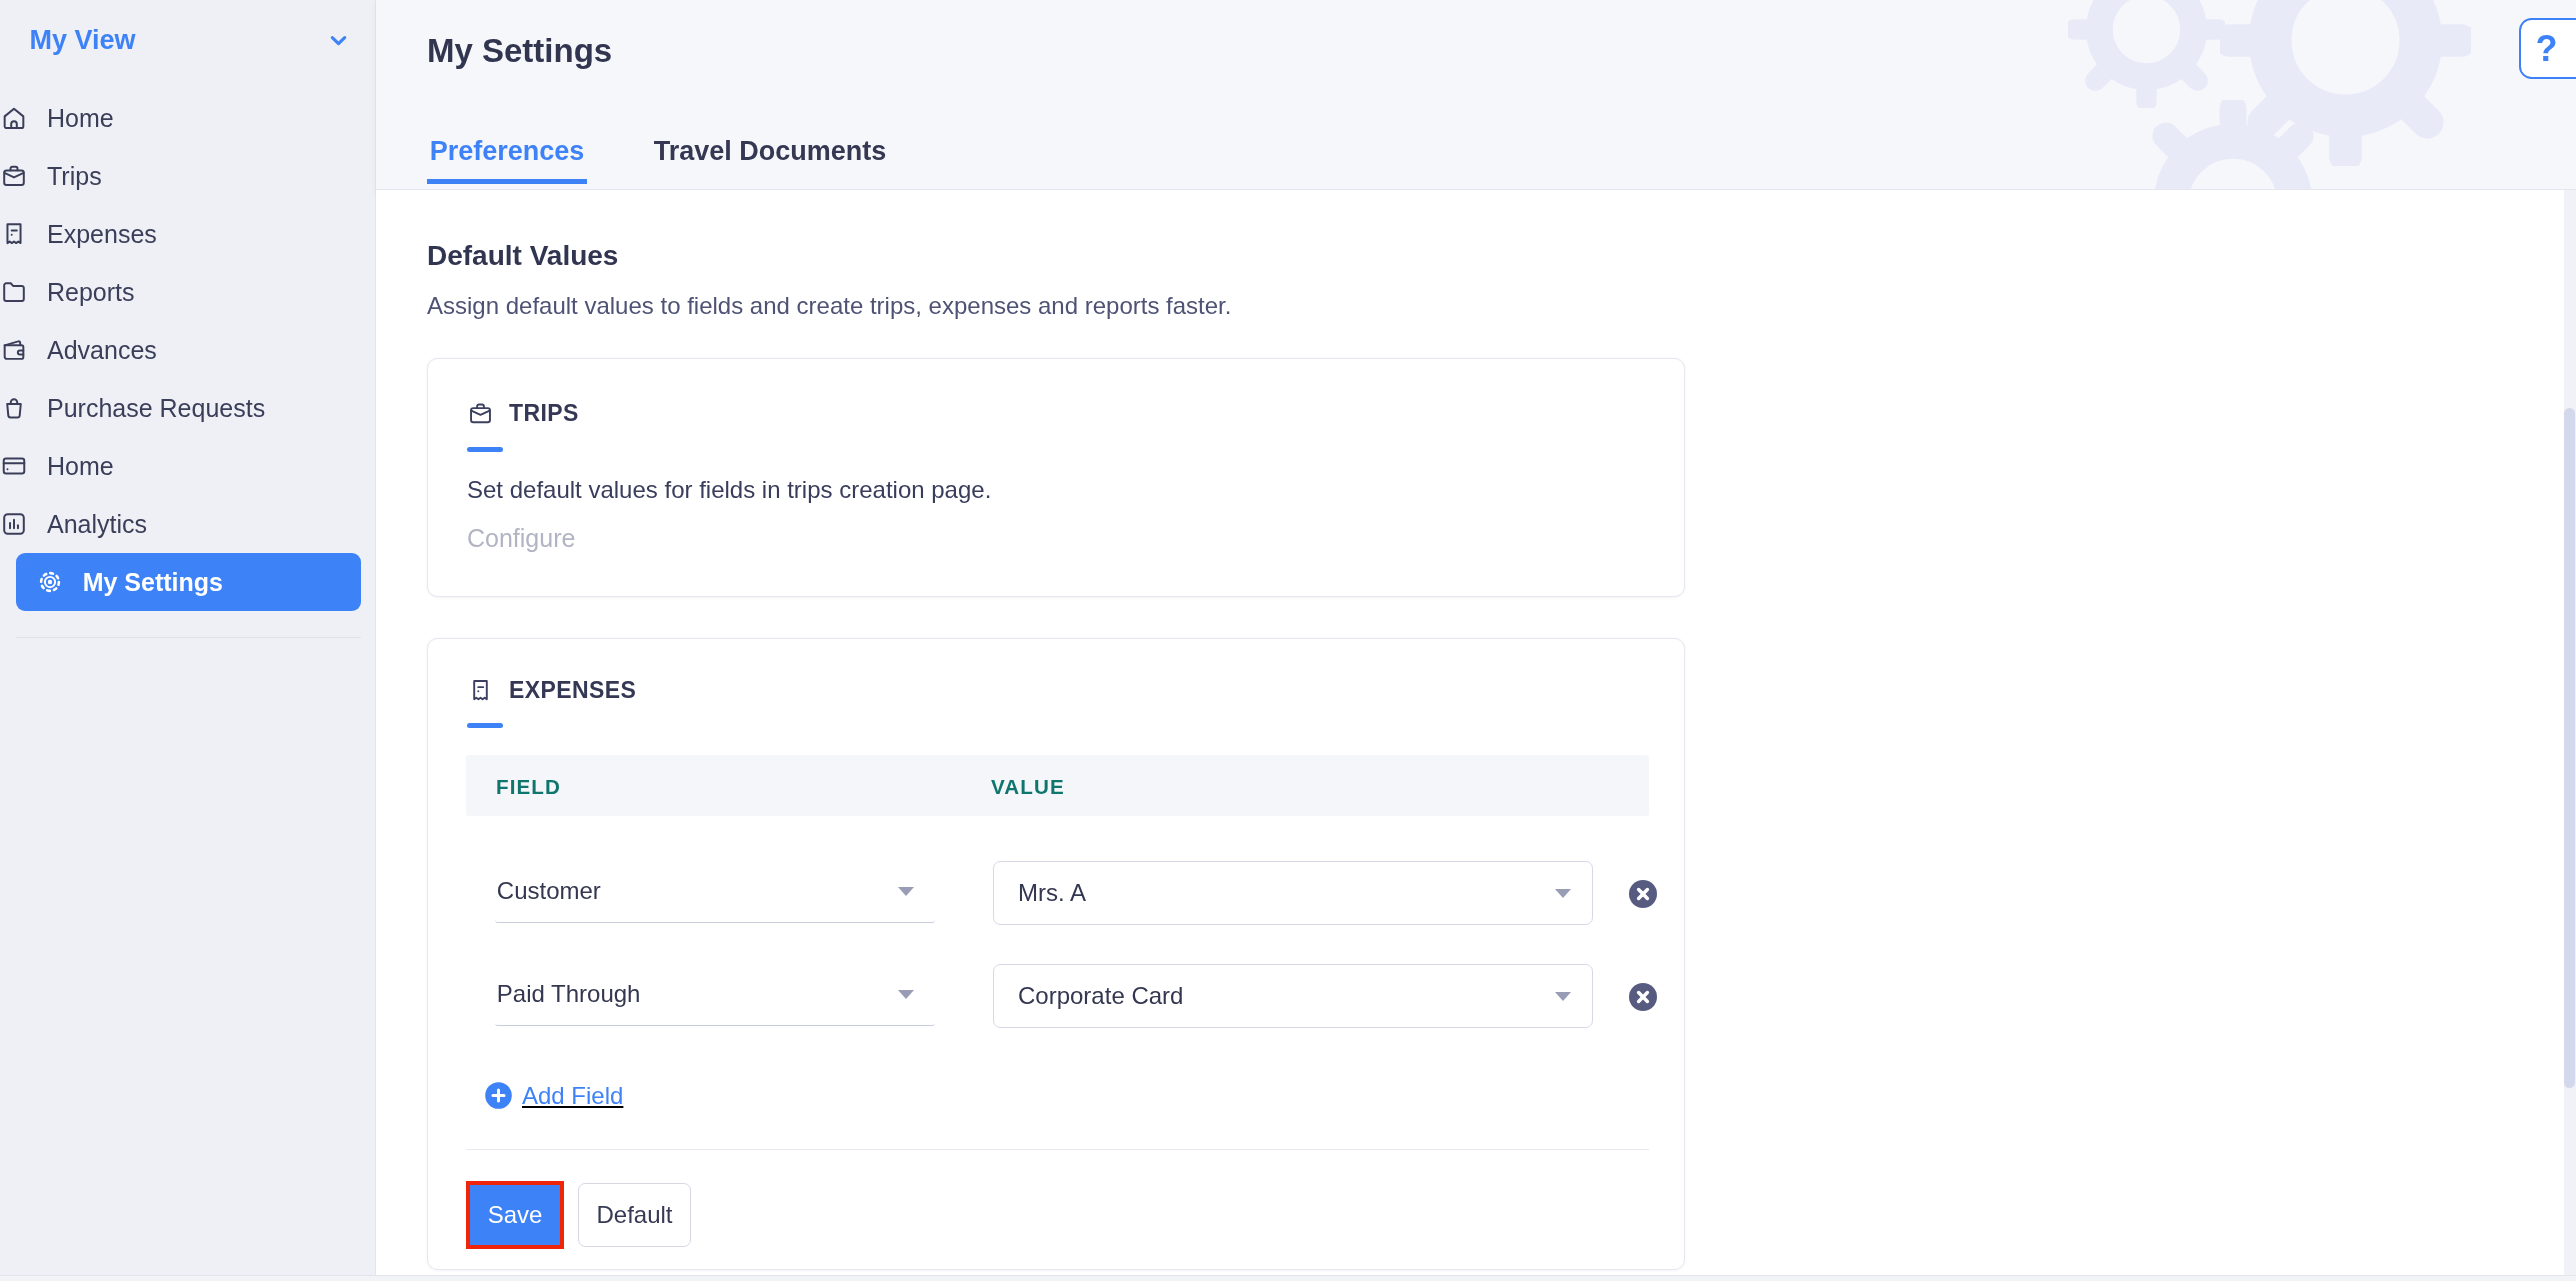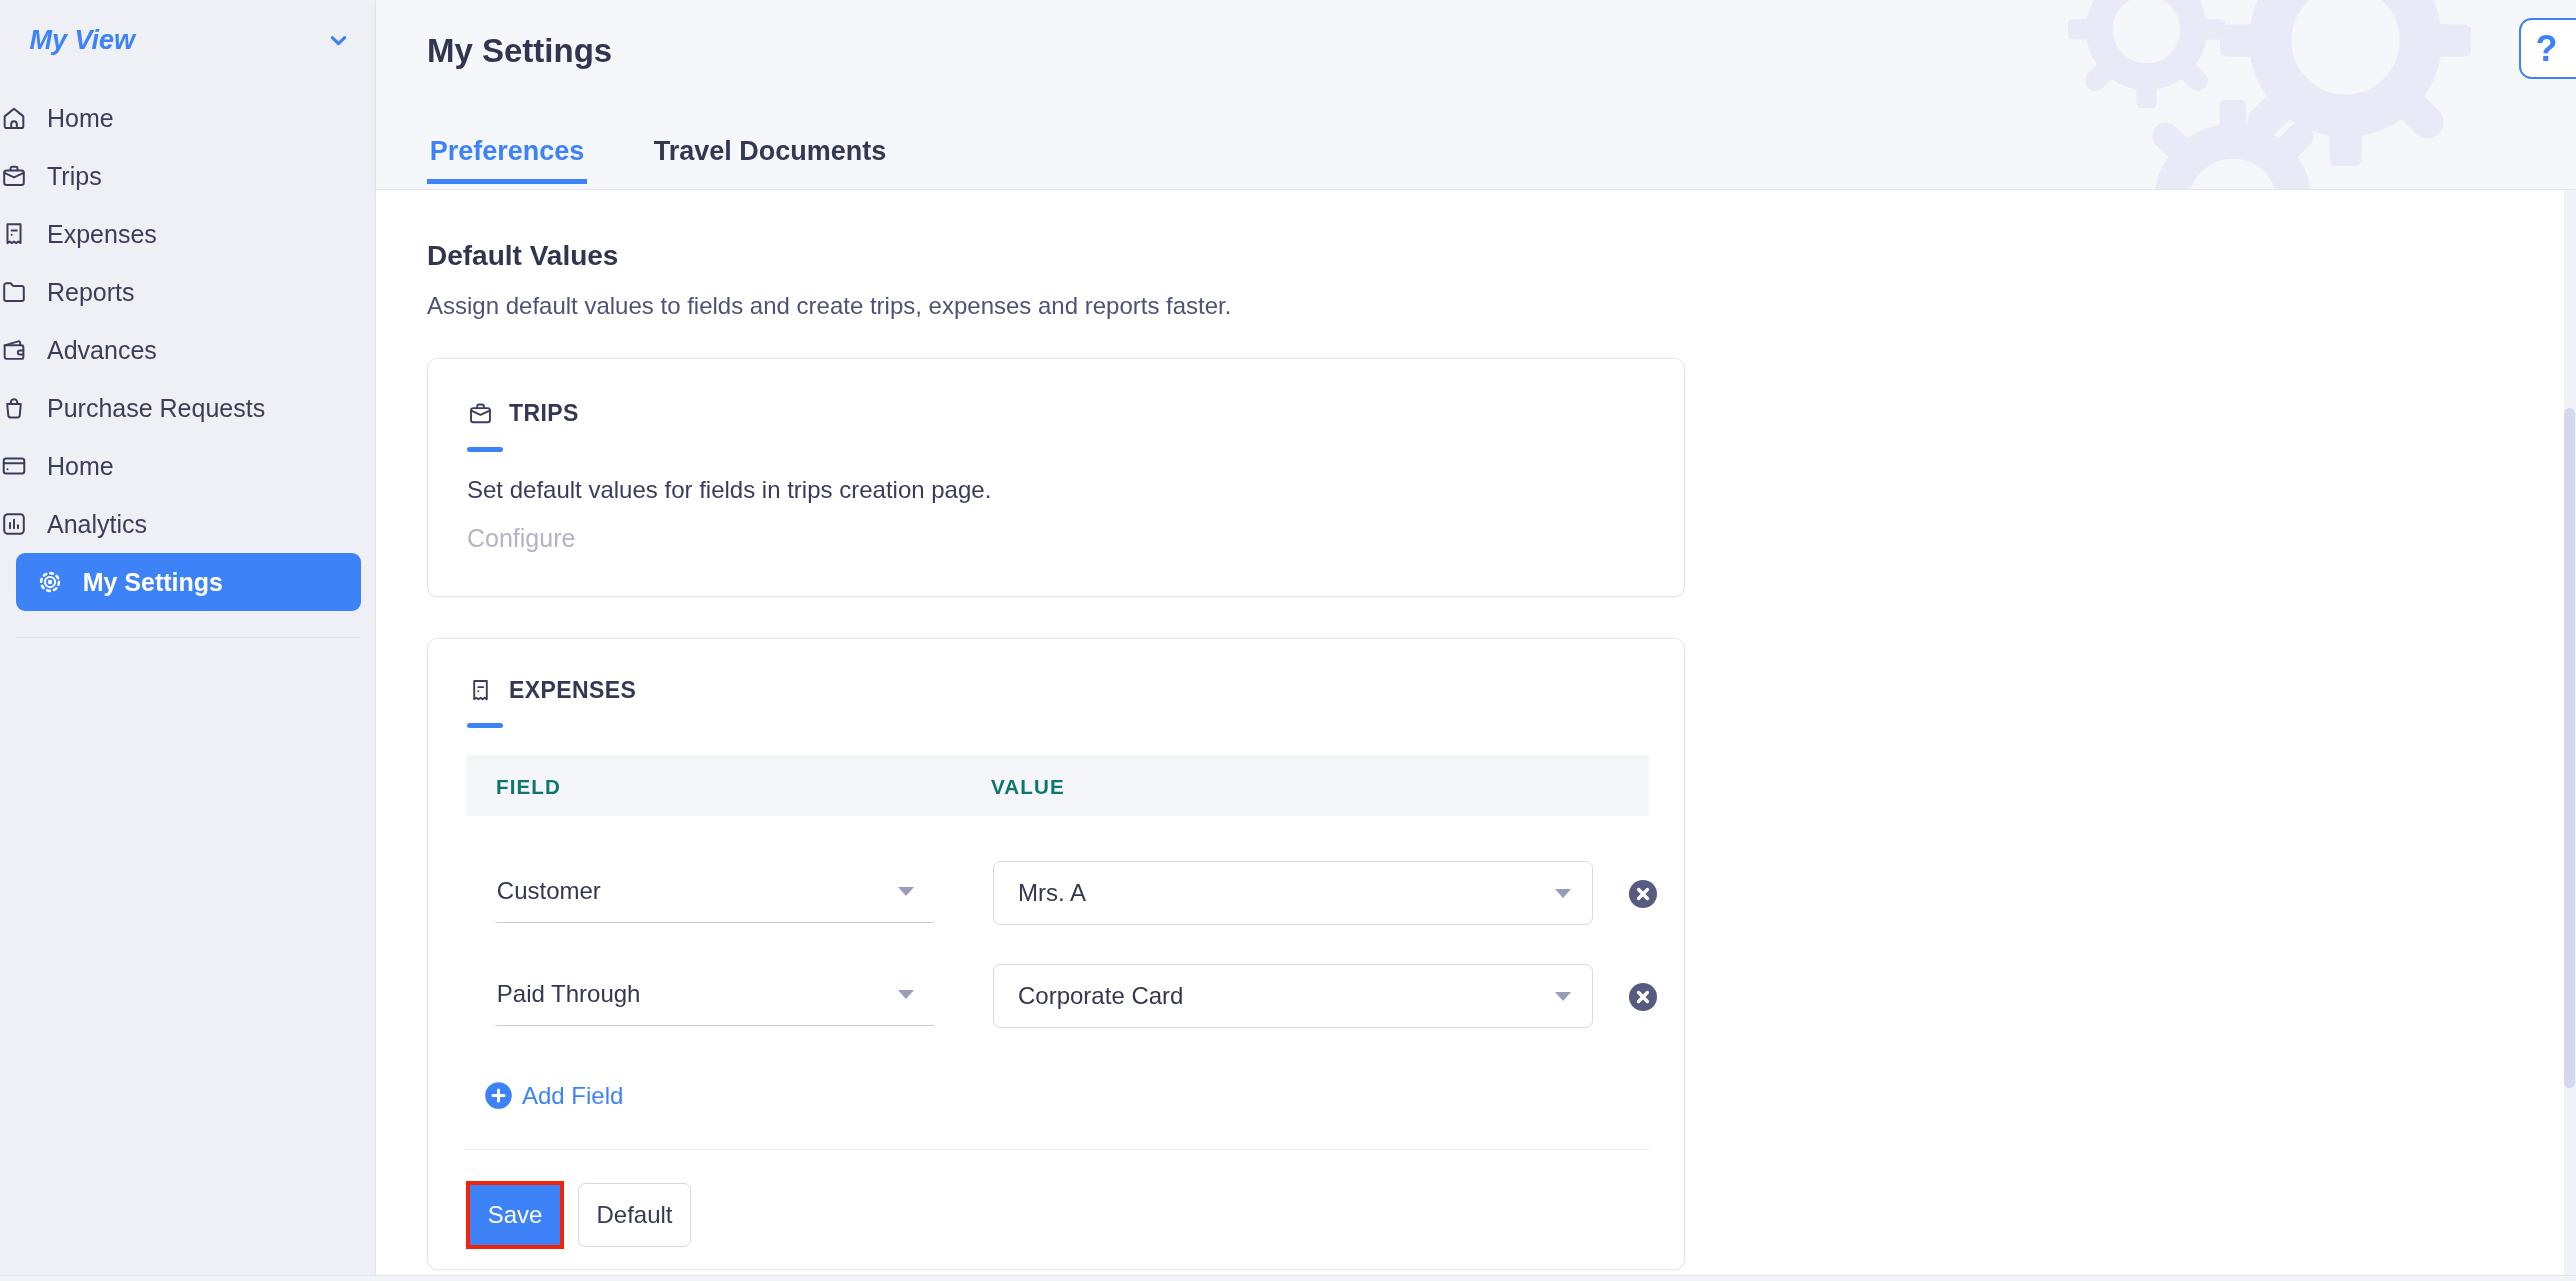--- a/index.html
+++ b/index.html
@@ -11,21 +11,21 @@
   }
   *{margin:0;padding:0;box-sizing:border-box;}
   html,body{width:2576px;height:1282px;overflow:hidden;}
   body{font-family:"Liberation Sans","DejaVu Sans",sans-serif;background:#fff;position:relative;}
   svg{overflow:visible;}
   #app{position:absolute;inset:0;}
 
   
   .sidebar{position:absolute;left:0;top:0;width:376px;height:1275px;background:#eef0f6;border-right:0.9px solid #e2e4ee;}
   .ws-row{position:absolute;left:29.5px;top:19.7px;width:322px;height:41px;display:flex;align-items:center;justify-content:space-between;cursor:pointer;}
-  .ws-label{font-size:27px;font-weight:700;color:var(--accent);font-style:italic;}
+  .ws-label{font-size:27px;font-weight:700;color:var(--accent);}
   .ws-chev{width:27px;height:27px;color:var(--accent);}
   .nav{position:absolute;left:0;top:89px;width:376px;}
   .nav-item{height:58px;display:flex;align-items:center;gap:19px;color:var(--nav-ink);font-size:25px;cursor:pointer;}
   .nav-ic{width:28px;height:28px;flex:0 0 28px;}
   .nav-item.active{margin:0 15px 0 16px;padding-left:19.7px;background:var(--accent);border-radius:9px;color:#fff;font-weight:700;}
   .side-divider{position:absolute;left:16px;top:637px;width:345px;height:0.9px;background:#dfe1eb;}
 
   
   .band{position:absolute;left:376px;top:0;width:2200px;height:190px;background:#f6f7fb;border-bottom:0.9px solid #e3e5ef;box-shadow:0 2.7px 7.2px rgba(50,55,90,0.05);overflow:hidden;}
   .gear-decor{position:absolute;color:#e8ebf7;}
@@ -56,21 +56,21 @@
   .tbl-head span{position:absolute;top:19.7px;font-size:20.6px;font-weight:700;letter-spacing:1.1px;color:#0f766e;}
   .th-field{left:30px;} .th-value{left:525px;text-align:center;}
 
   .field-select{position:absolute;left:67px;width:440px;height:64px;border-bottom:1.8px solid #c9ccda;border-radius:0 0 3.6px 3.6px;display:flex;align-items:center;cursor:pointer;}
   .field-select .sel-text{font-size:24px;color:#33374f;padding-left:1.8px;}
   .value-select{position:absolute;left:565px;width:600px;height:64px;border:1.8px solid #d6d9e5;border-radius:7.2px;background:#fff;display:flex;align-items:center;cursor:pointer;}
   .value-select .sel-text{font-size:24px;font-weight:500;color:#33374f;padding-left:24px;}
   .caret{position:absolute;right:21.5px;top:50%;margin-top:-3.6px;width:0;height:0;border-left:8px solid transparent;border-right:8px solid transparent;border-top:9.8px solid #989cb5;}
   .remove-btn{position:absolute;left:1199px;width:32px;height:32px;cursor:pointer;}
 
-  .add-field{position:absolute;left:56px;top:442px;display:flex;align-items:center;gap:9px;cursor:pointer;}
+  .add-field{position:absolute;left:56px;top:442px;display:flex;align-items:center;gap:9px;cursor:pointer;text-decoration:underline;}
   .add-field .plus-ic{width:29px;height:29px;}
   .add-field span{font-size:24px;color:var(--accent);}
   .exp-divider{position:absolute;left:38px;top:510px;width:1183px;height:0.9px;background:#e9eaf1;}
 
   .save-annotation{position:absolute;left:38px;top:542px;width:98px;height:68px;border:4.5px solid var(--annotation);}
   .save-btn{width:100%;height:100%;background:var(--accent);border:none;color:#fff;font-size:24px;font-family:inherit;cursor:pointer;}
   .cancel-btn{position:absolute;left:150px;top:544px;width:113px;height:64px;background:#fff;border:1.3px solid #d5d7e3;border-radius:7.2px;font-size:24px;color:#363a55;font-family:inherit;cursor:pointer;}
 
   
   .scroll-track{position:absolute;right:0;top:190px;width:12.5px;height:1085px;background:#f1f2f8;}

